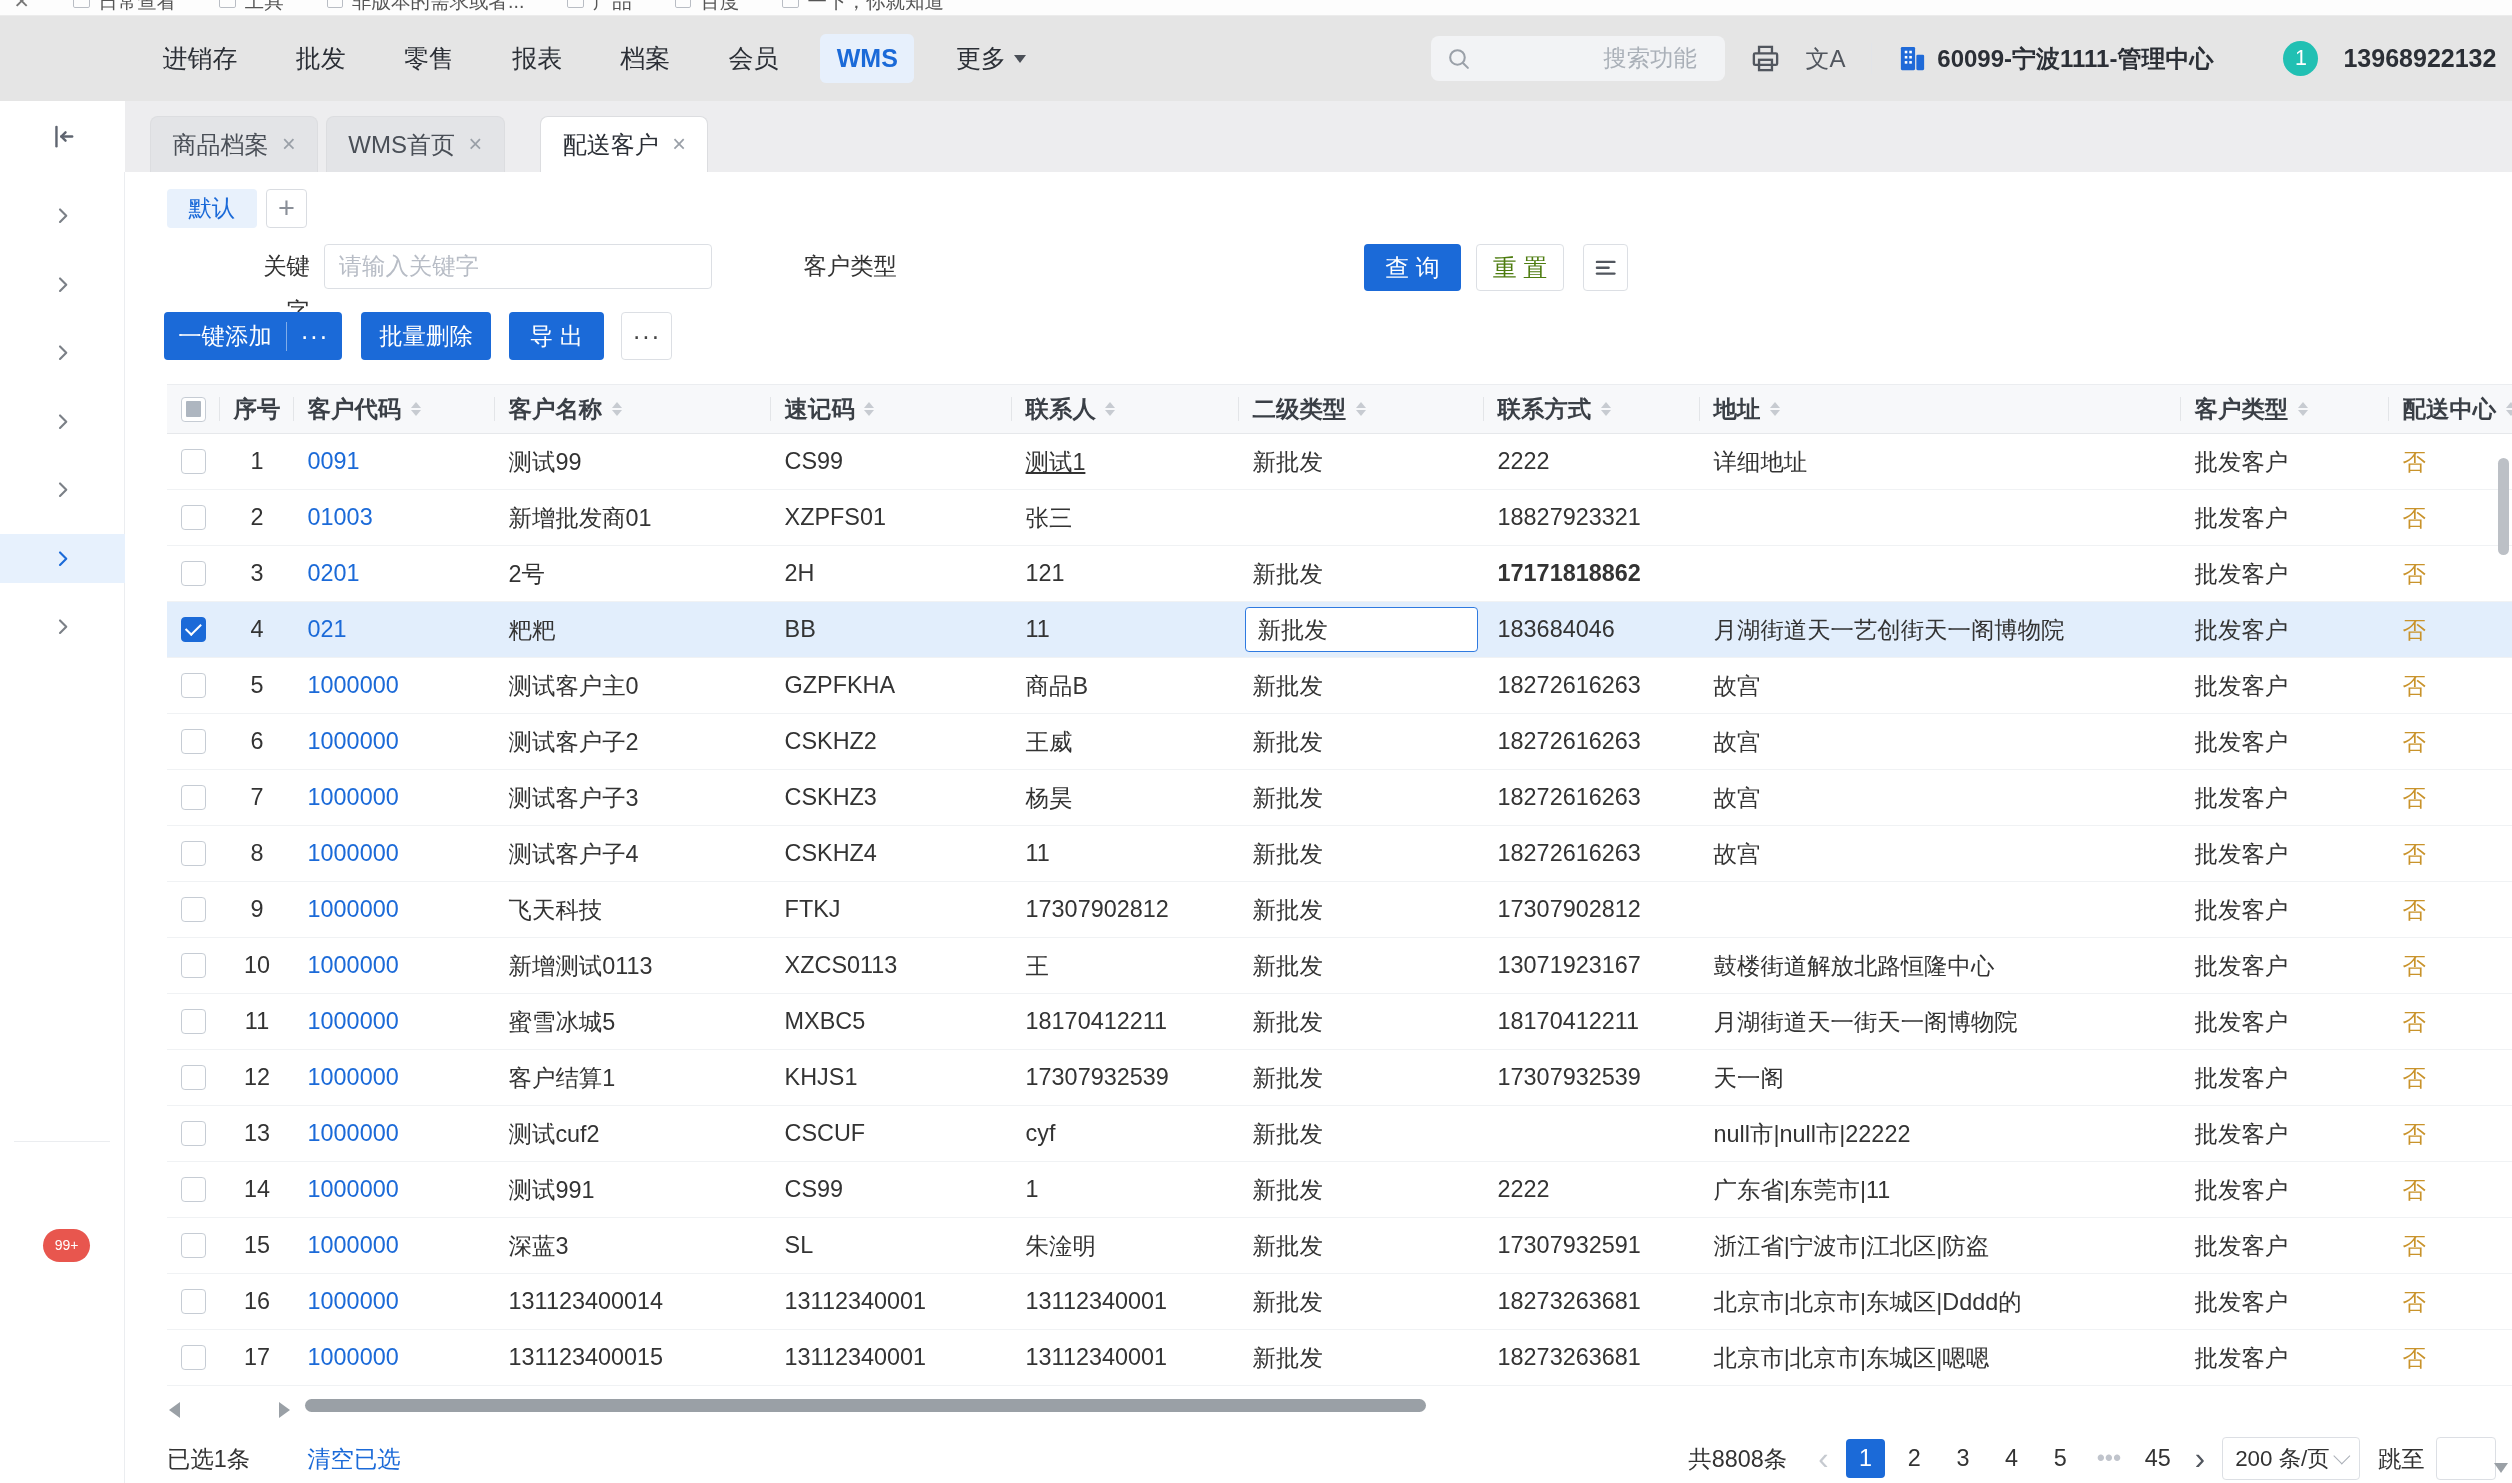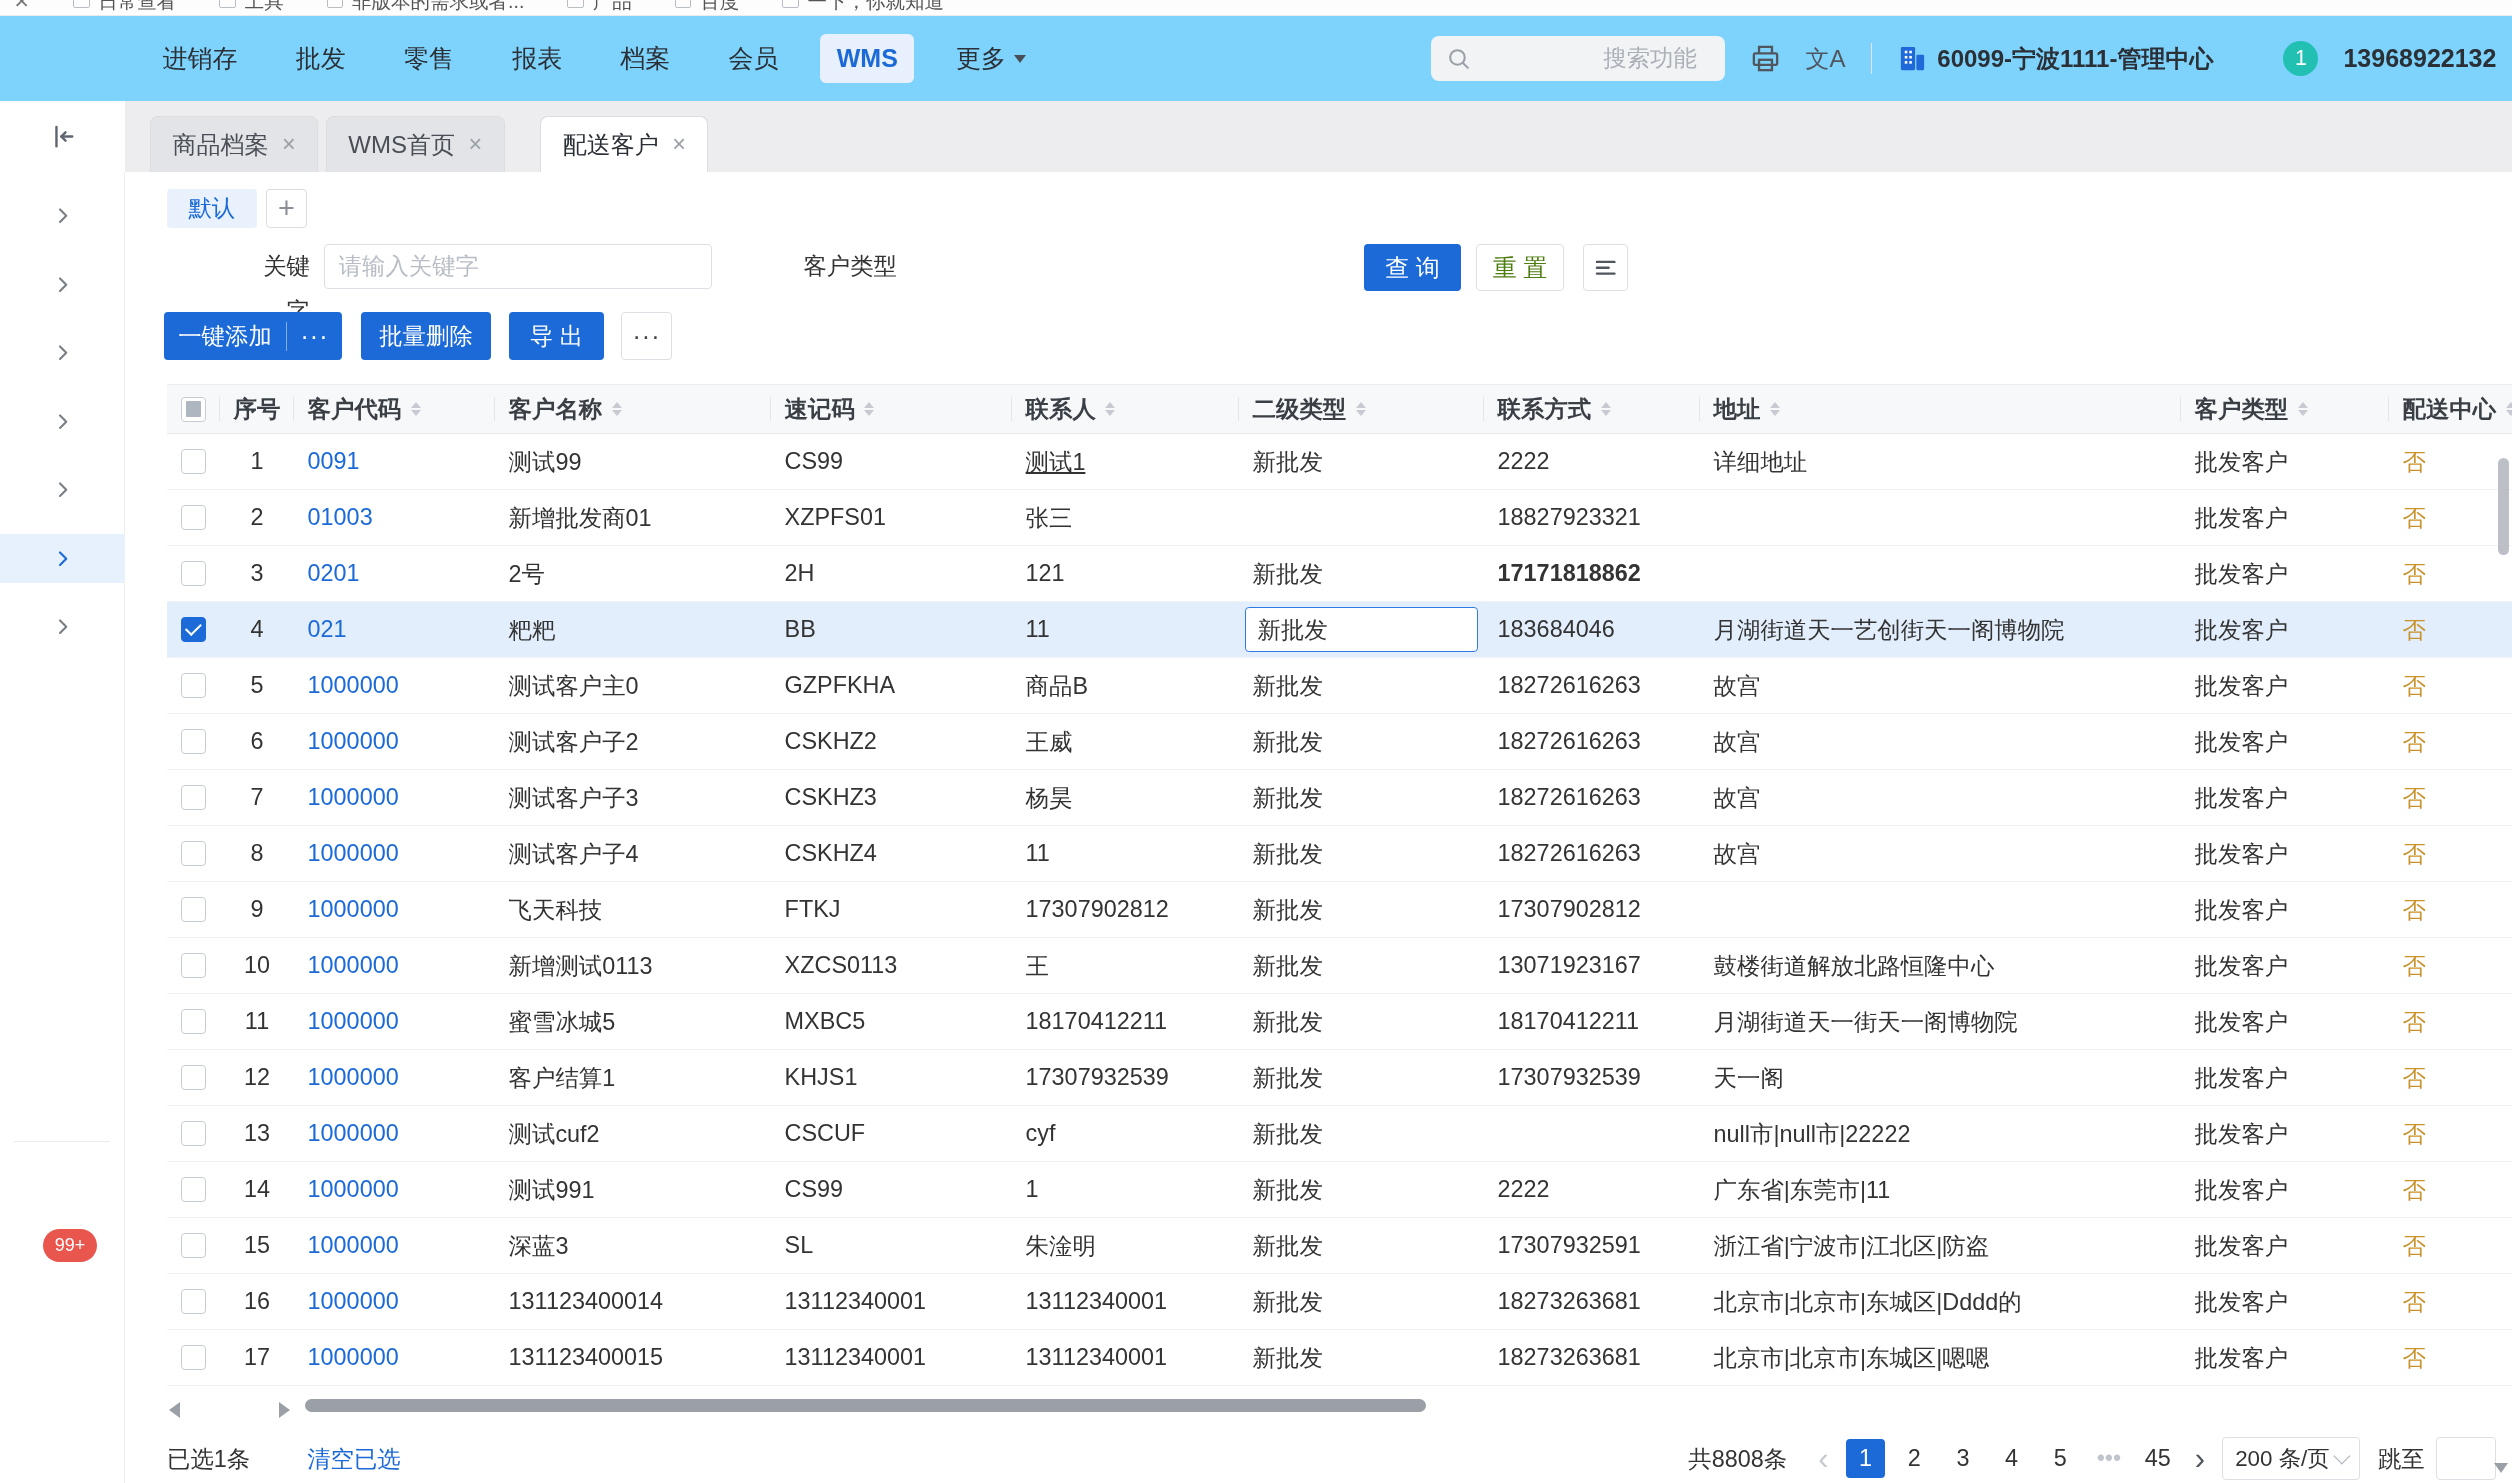--- a/index.html
+++ b/index.html
@@ -8,21 +8,21 @@
   .page{position:relative;width:2512px;height:1484px;background:#fff;overflow:hidden;}
 
   
   .bookmarks{position:absolute;left:0;top:0;right:0;height:15.6px;background:#fdfdfd;border-bottom:1px solid #ececec;overflow:hidden;}
   .bookmarks-inner{display:flex;align-items:center;gap:43px;height:33px;margin-top:-14.6px;padding-left:13.6px;font-size:19.5px;color:#555;white-space:nowrap;}
   .bm-item{display:flex;align-items:center;gap:8.8px;}
   .bm-folder{width:16.6px;height:12.7px;border:1.9px solid #b9bdc4;border-radius:1.9px;}
   .bm-close{color:#777;font-size:19.5px;}
 
   
-  .navbar{position:absolute;top:15.6px;left:0;right:0;height:86px;background:#7dd3fc;display:flex;align-items:center;padding:0 15.6px 0 146px;}
+  .navbar{position:absolute;top:15.6px;left:0;right:0;height:86px;background:#e5e5e5;display:flex;align-items:center;padding:0 15.6px 0 146px;}
   .nav-item{font-size:25px;color:#2b2f36;padding:9.7px 16.6px;border-radius:5.8px;display:flex;align-items:center;cursor:pointer;}
   .nav-item.active{background:#e7f0fc;color:#1b6ad8;font-weight:600;}
   .caret-down{width:0;height:0;border-left:6.8px solid transparent;border-right:6.8px solid transparent;border-top:8.8px solid #4a4f57;margin-left:7.8px;}
   .nav-right{margin-left:auto;display:flex;align-items:center;gap:25px;}
   .search-box{width:294px;height:45px;background:#f2f3f5;border-radius:7.8px;display:flex;align-items:center;gap:11.7px;padding:0 15.6px;}
   .search-box input{border:none;outline:none;background:transparent;font-size:23.4px;width:214px;color:#333;font-family:inherit;text-align:right;}
   .search-box input::placeholder{color:#aab0b8;}
   .nav-icon{display:flex;align-items:center;justify-content:center;cursor:pointer;}
   .translate-ic{font-size:24px;color:#51565e;}
   .nav-divider{width:1px;height:31px;background:#e2e4e8;}
@@ -37,21 +37,21 @@
   .tab{height:56px;display:flex;align-items:center;gap:13.6px;padding:0 21.4px;font-size:24px;color:#4a4f57;background:#e3e4e7;border:1px solid #dcdde0;border-bottom:none;border-radius:7.8px 7.8px 0 0;margin-right:7.8px;cursor:pointer;white-space:nowrap;}
   .tab.active{background:#fff;color:#2b2f36;margin-left:28px;}
   .tab-close{font-size:23.4px;color:#9aa0a8;}
 
   
   .sidebar{position:absolute;left:0;top:172px;bottom:0;width:125px;background:#fff;border-right:1px solid #ebedf0;}
   .side-items{display:flex;flex-direction:column;padding-top:19.5px;}
   .side-item{width:125px;height:49px;display:flex;align-items:center;justify-content:center;margin-bottom:19.5px;color:#7b8087;cursor:pointer;}
   .side-item.active{background:#e7f1fd;color:#1b6ad8;}
   .side-divider{position:absolute;top:969px;left:13.6px;right:13.6px;border-top:1px solid #ebedf0;}
-  .count-badge{position:absolute;left:43px;top:1057px;background:#e8564e;color:#fff;font-size:18px;line-height:19.5px;padding:6.8px 11.7px;border-radius:17.5px;}
+  .count-badge{position:absolute;left:43px;top:1057px;background:#e8564e;color:#fff;font-size:14px;line-height:19.5px;padding:6.8px 11.7px;border-radius:17.5px;}
 
   
   .content{position:absolute;left:125px;top:172px;right:0;bottom:0;background:#fff;}
   .preset-pill{position:absolute;left:42px;top:16.6px;height:39px;padding:0 21.4px;background:#e8f1fc;color:#1b6ad8;font-size:23.4px;border-radius:3.9px;display:flex;align-items:center;cursor:pointer;}
   .add-view-btn{position:absolute;left:141px;top:16.6px;width:41px;height:39px;border:1px solid #d9dce1;border-radius:3.9px;color:#8a8f98;font-size:29px;display:flex;align-items:center;justify-content:center;background:#fff;cursor:pointer;}
 
   .filter-label{position:absolute;top:72px;height:45px;line-height:45px;font-size:23.4px;color:#333;}
   #kw-label{left:115px;width:70px;text-align:right;}
   #type-label{left:659px;width:113px;text-align:right;}
   .text-input{position:absolute;left:199px;top:72px;width:388px;height:45px;border:1px solid #dcdfe4;border-radius:3.9px;font-size:23.4px;padding:0 13.6px;color:#333;background:#fff;outline:none;font-family:inherit;}

